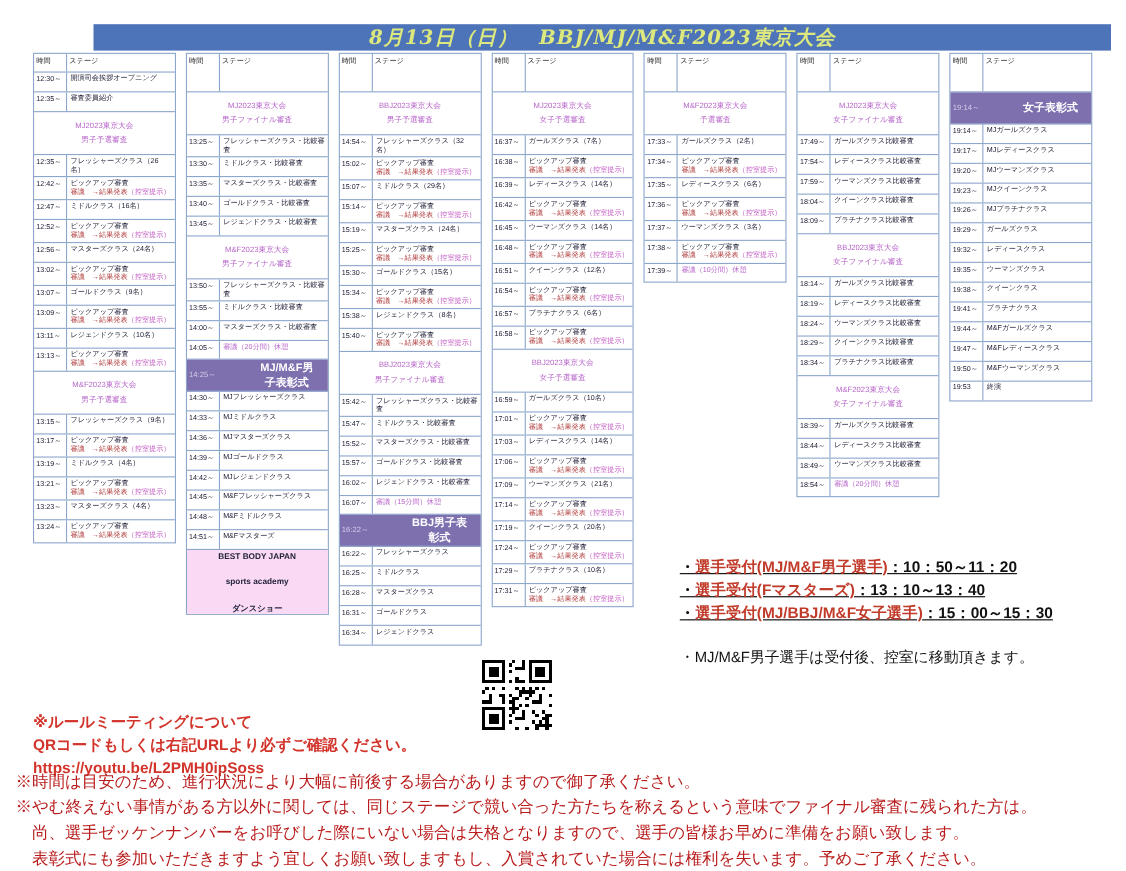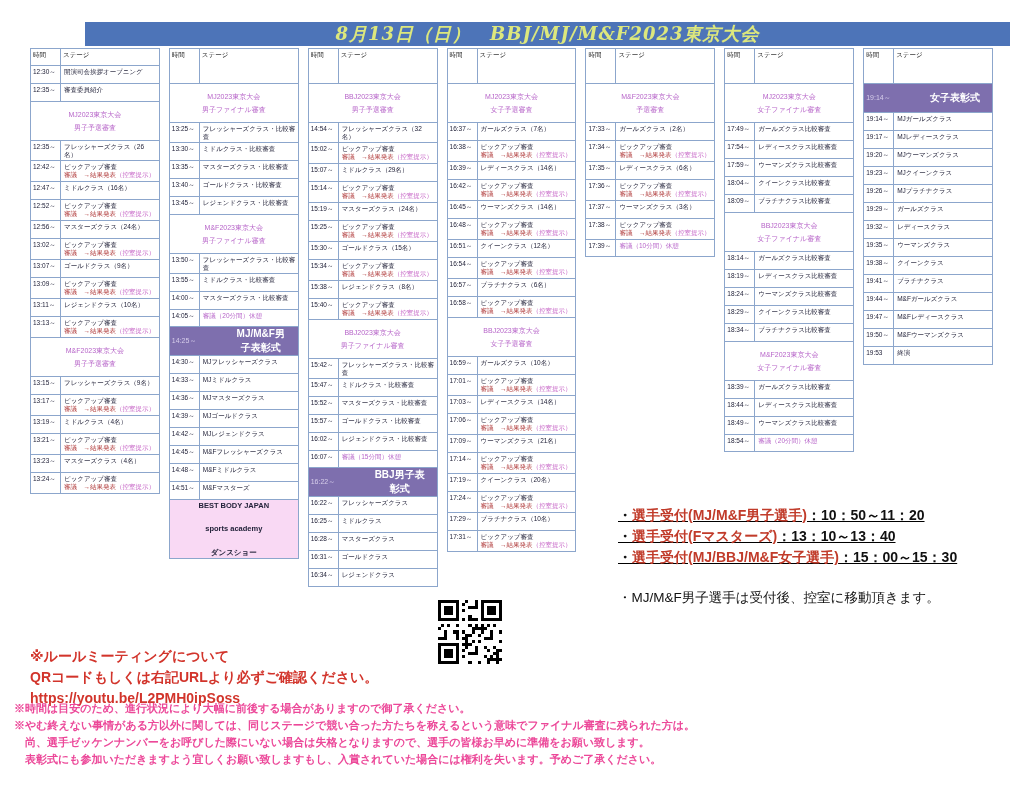--- a/index.html
+++ b/index.html
@@ -55,21 +55,21 @@
   .guidance{position:absolute;left:618px;top:588px;width:400px;}
   .guidance .line{font-size:13.5px;font-weight:normal;color:#111;line-height:1.55;white-space:nowrap;}
   .guidance .cont{padding-left:14px;}
   
   .rulemeet{position:absolute;left:30px;top:602px;width:400px;margin-top:44px;}
   .rulemeet .line{font-size:14px;font-weight:bold;color:#d2342b;line-height:1.5;white-space:nowrap;}
   .rulemeet a{color:#d2342b;text-decoration:none;}
   .qr{position:absolute;left:438px;top:600px;width:64px;height:64px;}
   
   .footnotes{position:absolute;left:14px;top:700px;width:1000px;}
-  .footnotes .line{font-size:11px;font-weight:bold;color:#ec4899;line-height:1.55;white-space:nowrap;
+  .footnotes .line{font-size:15px;font-weight:normal;color:#b91c1c;line-height:1.55;white-space:nowrap;
     font-family:"Liberation Serif","DejaVu Serif",serif;}
 </style>
 </head>
 <body>
 
 <div class="banner">8月13日（日）　BBJ/MJ/M&amp;F2023東京大会</div>
 
 <div class="schedule">
     <div class="col first">
       <div class="hrow">

